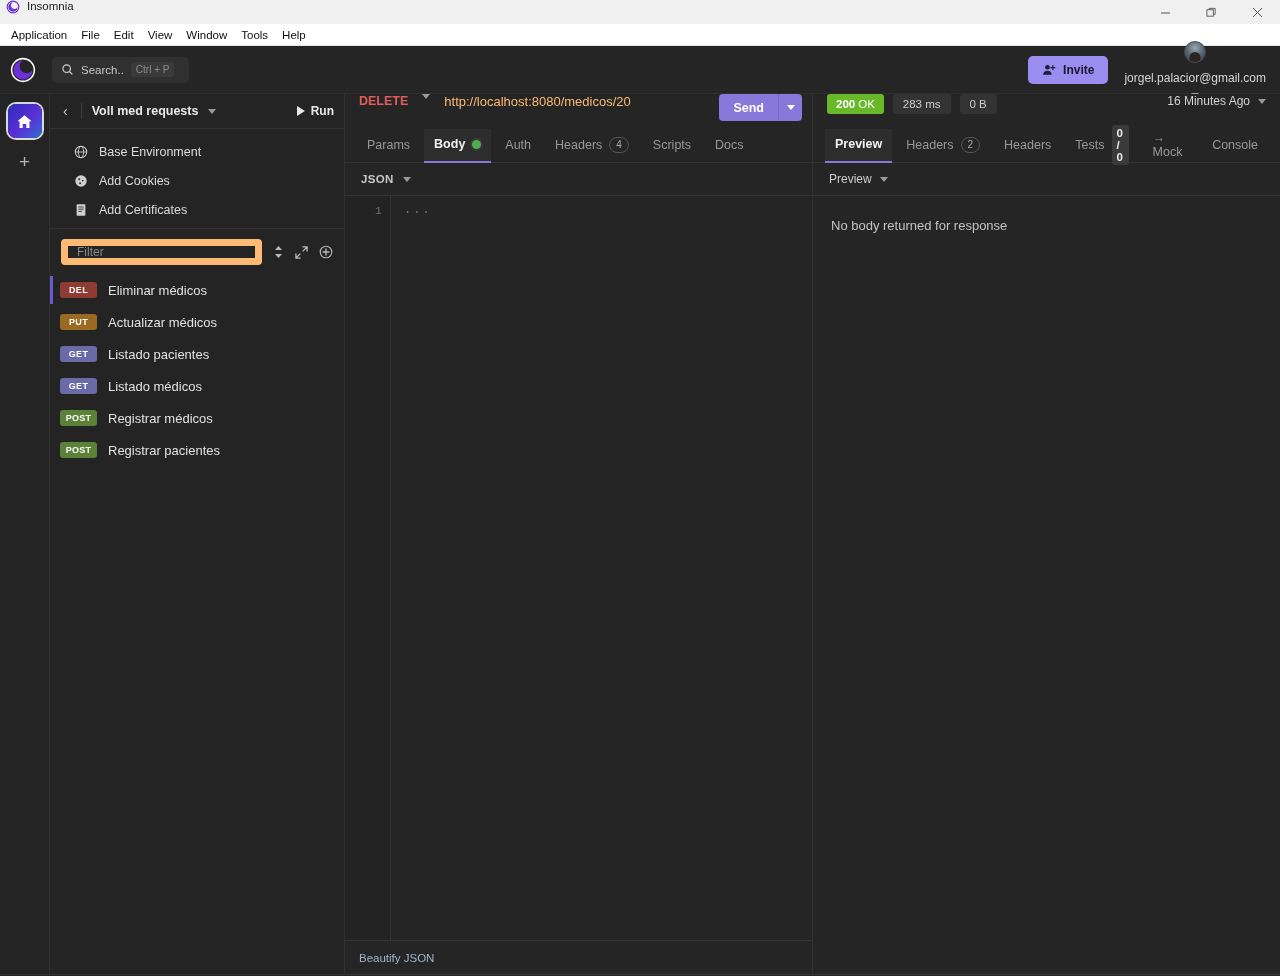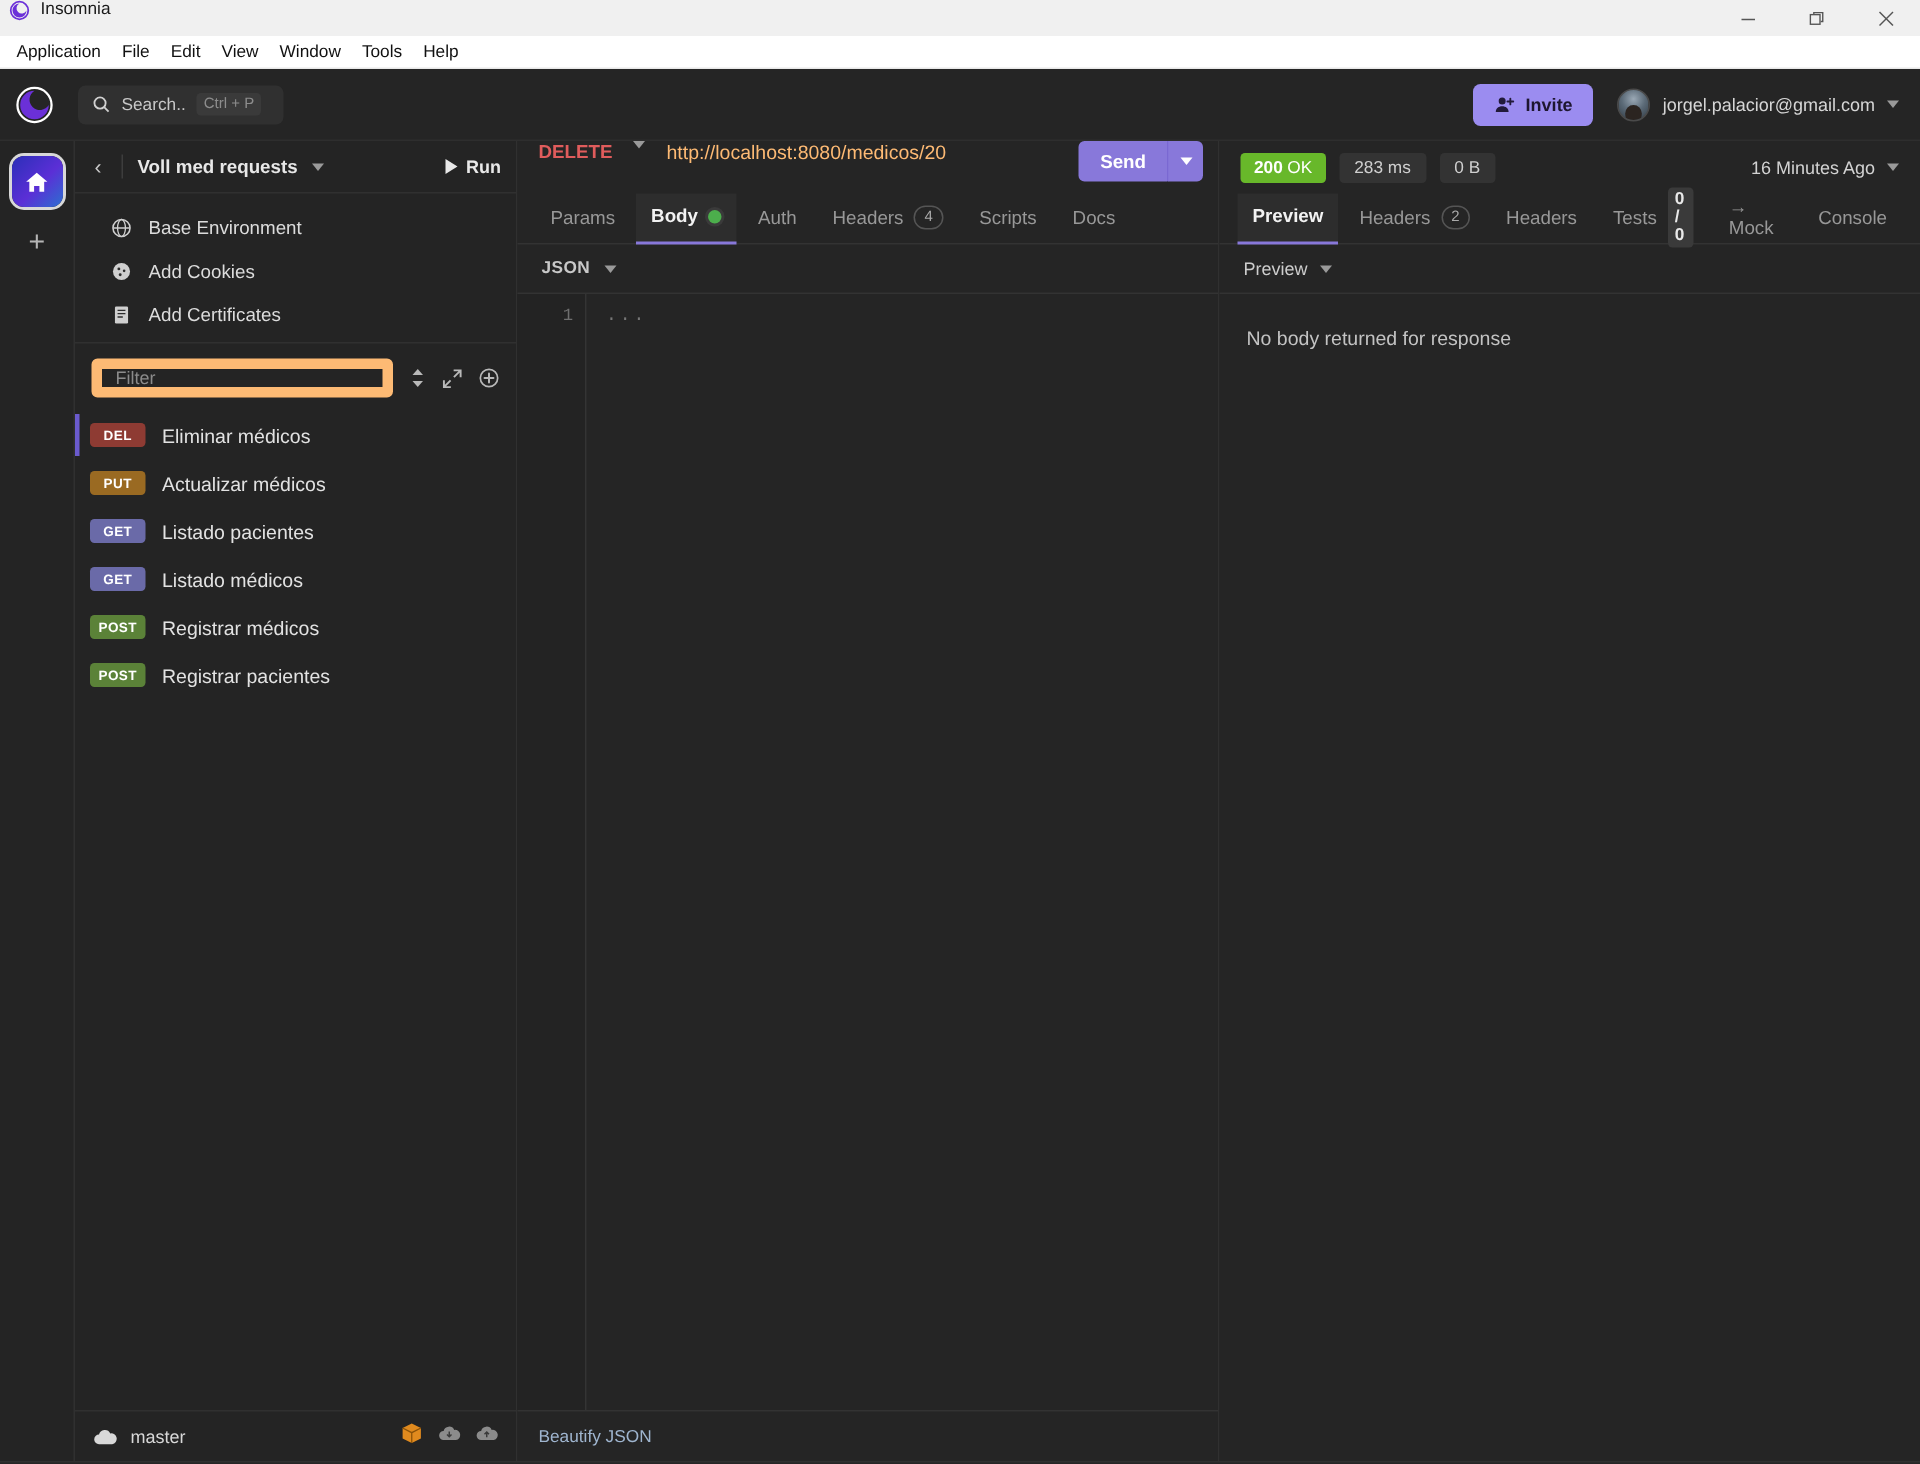--- a/index.html
+++ b/index.html
@@ -38,21 +38,21 @@
     border-radius: 5px; height: 26px; padding: 0 9px; min-width: 137px;
   }
   .searchbox .s-label { font-size: 11.5px; color: #c8c8c8; }
   .kbd { background: #3a3a3a; border-radius: 3px; font-size: 10px; color: #8d8d8d; padding: 2px 5px; }
   .spacer { flex: 1; }
   .invite-btn {
     background: #9b8cf0; color: #1e1630; font-size: 12px; font-weight: 600;
     border: none; border-radius: 5px; height: 28px; padding: 0 14px;
     display: flex; align-items: center; gap: 7px; cursor: pointer;
   }
-  .acct { display: flex; align-items: center; gap: 8px; margin-left: 16px; cursor: pointer; }
+  .acct { display: flex; align-items: center; gap: 8px; margin-left: 16px; cursor: pointer; flex-direction: column; }
   .avatar {
     width: 22px; height: 22px; border-radius: 50%;
     background: radial-gradient(circle at 50% 30%, #9aa8b5 0%, #5c6b78 45%, #2d3740 100%);
     border: 1px solid #4a4a4a; overflow: hidden; position: relative;
   }
   .avatar::after {
     content: ""; position: absolute; left: 50%; top: 52%; width: 11px; height: 11px;
     transform: translateX(-50%); border-radius: 50% 50% 40% 40%; background: #2b2420;
   }
   .acct-mail { font-size: 12px; color: #d6d6d6; }
@@ -159,21 +159,21 @@
   }
   .gutter .ln { font-family: "Liberation Mono", monospace; font-size: 11.5px; color: #6f6f6f; line-height: 17px; }
   .code { flex: 1; padding: 6px 0 0 13px; }
   .code .el { font-family: "Liberation Mono", monospace; font-size: 12px; color: #777; line-height: 17px; letter-spacing: 2px; }
 
   .req-foot { height: 34px; border-top: 1px solid #333; display: flex; align-items: center; padding: 0 14px; }
   .beautify { font-size: 11.5px; color: #9fb5cf; cursor: pointer; }
 
   
   .res-pane { flex: 1; background: #252525; display: flex; flex-direction: column; }
-  .res-head { height: 35px; display: flex; align-items: center; gap: 9px; padding: 0 14px; }
+  .res-head { height: 35px; display: flex; align-items: flex-start; gap: 9px; padding: 0 14px; }
   .status-pill {
     background: #68b82a; color: #fff; font-size: 11.5px; border-radius: 3px;
     padding: 4px 9px; font-weight: bold;
   }
   .status-pill .ok { font-weight: normal; margin-left: 3px; }
   .meta-pill { background: #333; color: #cfcfcf; font-size: 11.5px; border-radius: 3px; padding: 4px 10px; }
   .time-ago { margin-left: auto; display: flex; align-items: center; gap: 8px; font-size: 12px; color: #d2d2d2; cursor: pointer; }
 
   .res-toolbar { height: 33px; display: flex; align-items: center; gap: 8px; padding: 0 16px; border-bottom: 1px solid #333; }
   .preview-sel { font-size: 12px; color: #cdcdcd; cursor: pointer; }
@@ -349,46 +349,20 @@
       <div class="req-row">
         <span class="badge POST">POST</span>
         <span class="req-name">Registrar médicos</span>
       </div>
       <div class="req-row">
         <span class="badge POST">POST</span>
         <span class="req-name">Registrar pacientes</span>
       </div>
     </div>
 
-    <div class="sb-foot">
-      <svg width="16" height="12" viewBox="0 0 20 14">
-        <path d="M5 13 a4 4 0 0 1 0-8 a5 5 0 0 1 9.4-1 A3.6 3.6 0 0 1 16 13z" fill="#d8d8d8"></path>
-      </svg>
-      <span class="branch-name">master</span>
-      <div class="foot-icons">
-        <span>
-          <svg width="15" height="15" viewBox="0 0 16 16">
-            <path d="M8 1 L14.5 4.3 V11.7 L8 15 L1.5 11.7 V4.3z" fill="#e08a1e"></path>
-            <path d="M1.5 4.3 L8 7.6 L14.5 4.3 M8 7.6 V15" stroke="#8a5208" stroke-width="0.9" fill="none"></path>
-          </svg>
-        </span>
-        <span>
-          <svg width="15" height="13" viewBox="0 0 20 15">
-            <path d="M5 13.5 a4 4 0 0 1 0-8 a5 5 0 0 1 9.4-1 A3.6 3.6 0 0 1 16 13.5z" fill="#8b8b8b"></path>
-            <path d="M10 6 v4.2 M8 8.6 L10 10.6 L12 8.6" stroke="#3a3a3a" stroke-width="1.3" fill="none"></path>
-          </svg>
-        </span>
-        <span>
-          <svg width="15" height="13" viewBox="0 0 20 15">
-            <path d="M5 13.5 a4 4 0 0 1 0-8 a5 5 0 0 1 9.4-1 A3.6 3.6 0 0 1 16 13.5z" fill="#8b8b8b"></path>
-            <path d="M10 11 v-4.2 M8 8.4 L10 6.4 L12 8.4" stroke="#3a3a3a" stroke-width="1.3" fill="none"></path>
-          </svg>
-        </span>
-      </div>
-    </div>
   </div>
 
   <div class="req-pane">
     <div class="urlbar">
       <span class="method">DELETE</span>
       <span class="caret"></span>
       <span class="url-text">http://localhost:8080/medicos/20</span>
       <div class="send-group">
         <button class="send-btn">Send</button>
         <span class="send-caret">

